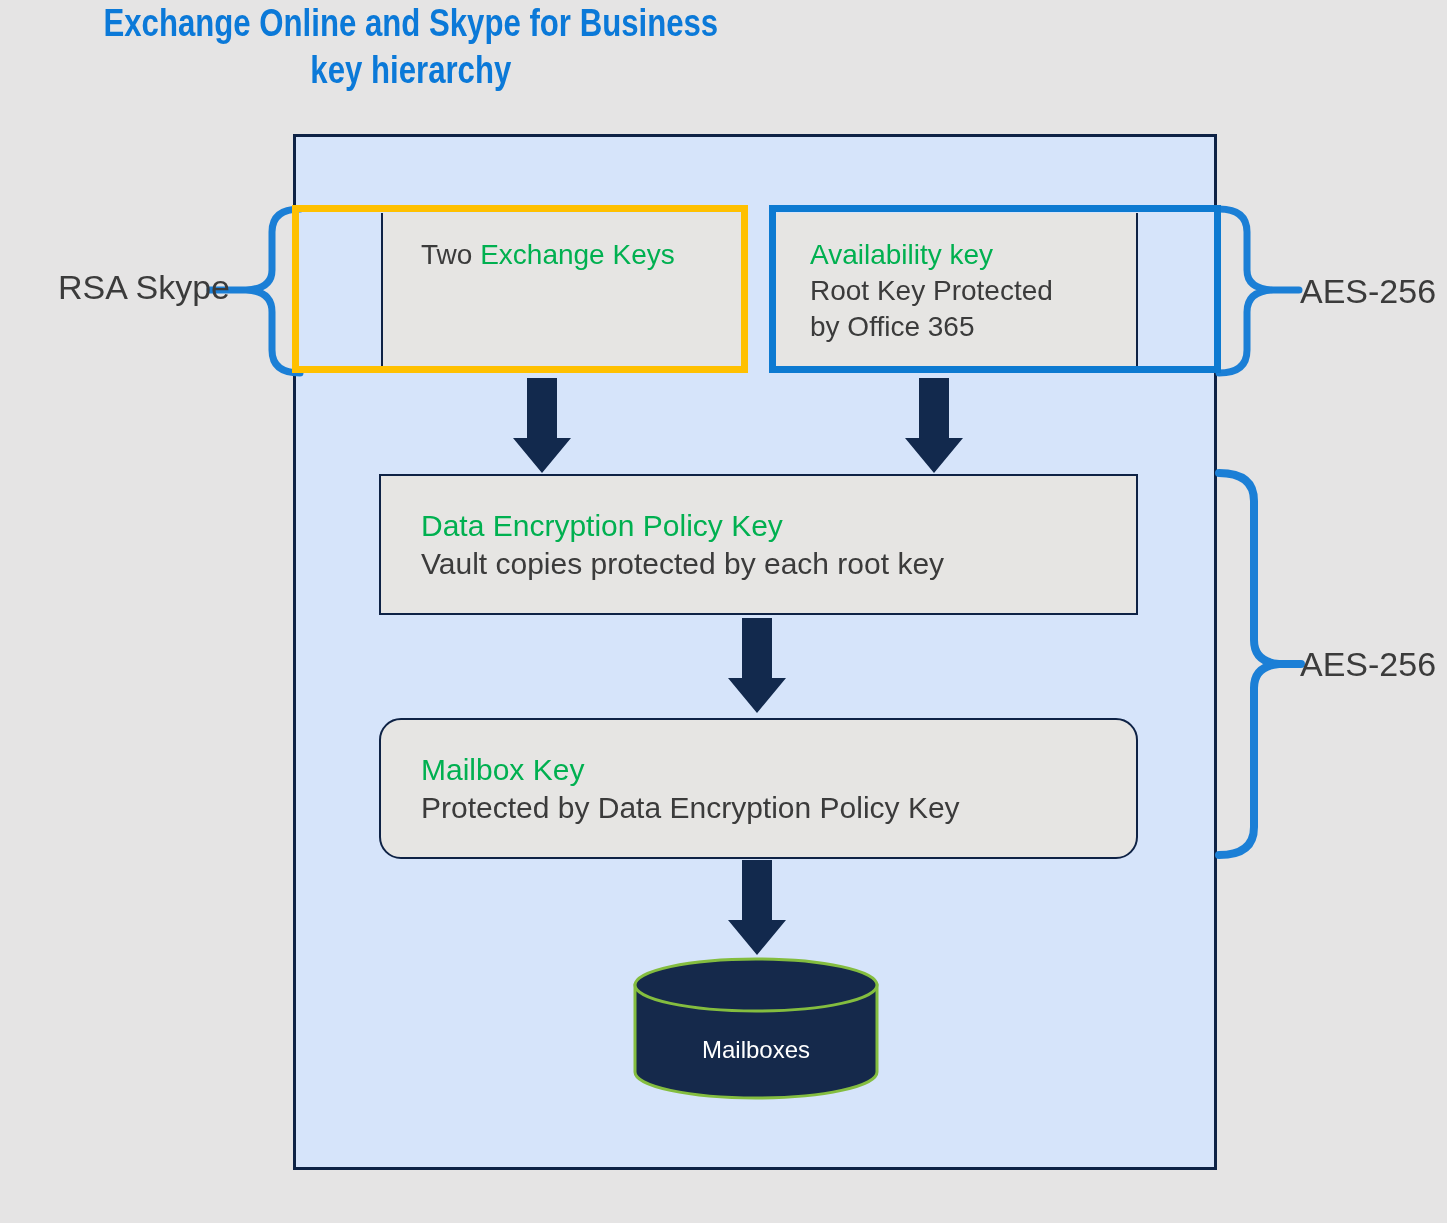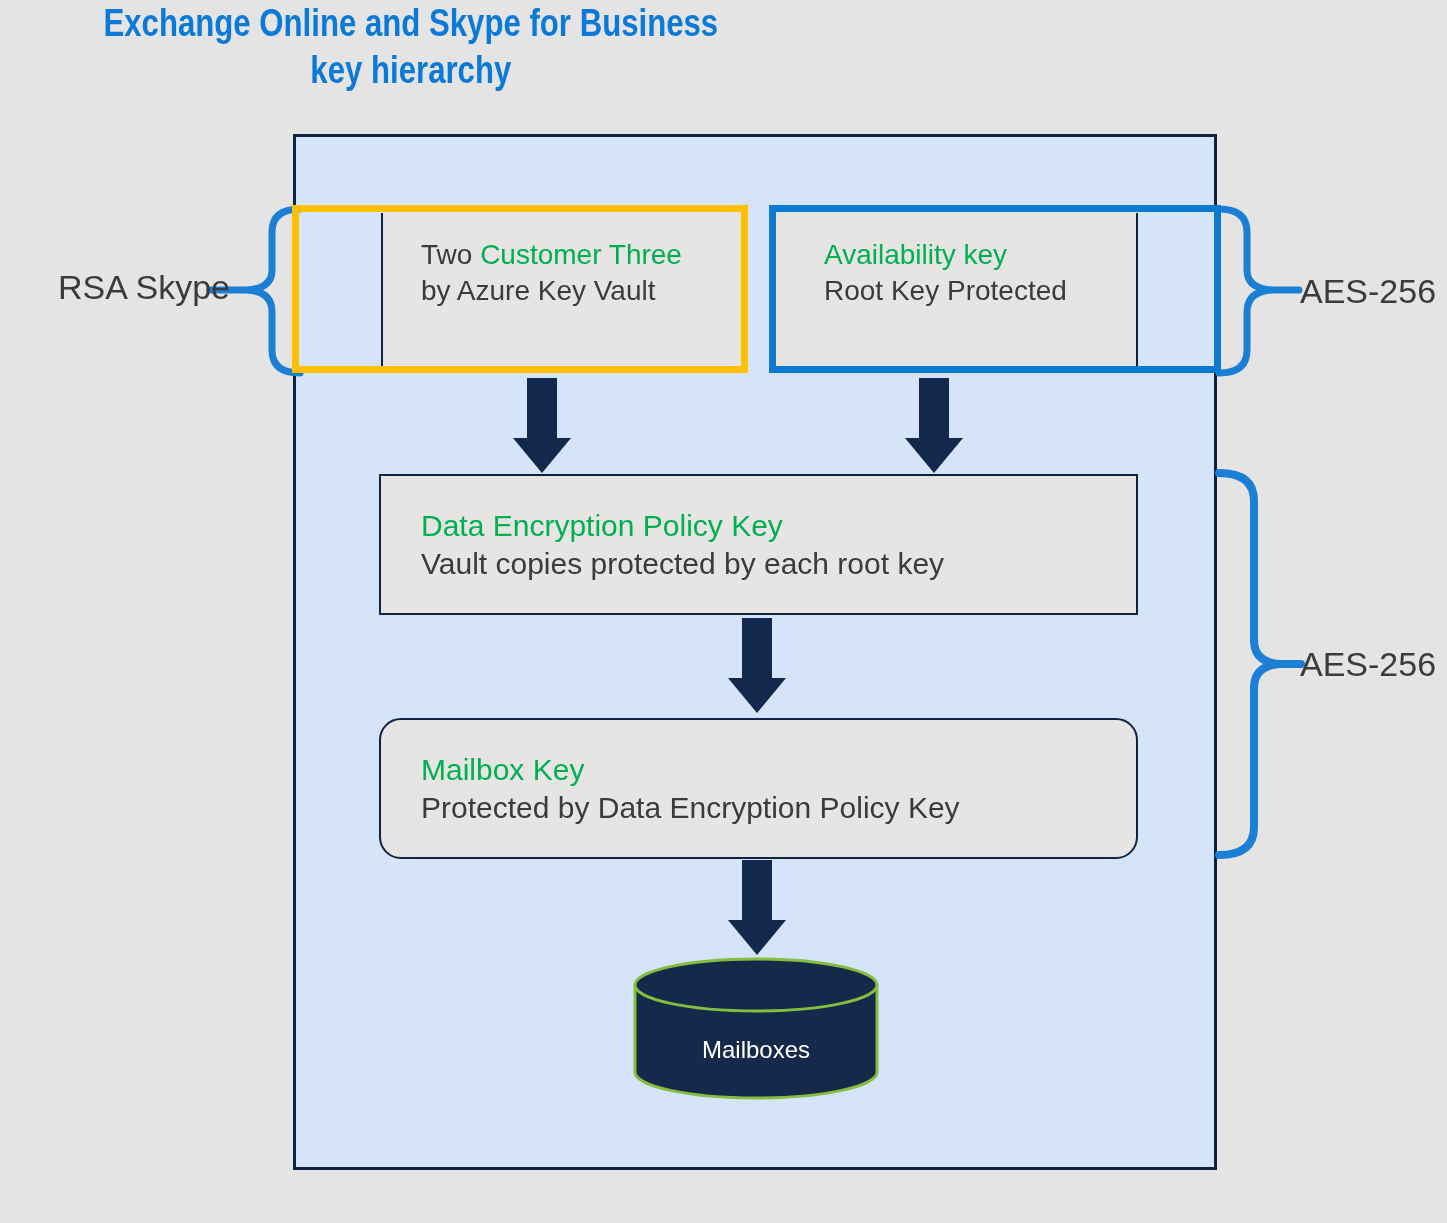--- a/index.html
+++ b/index.html
@@ -30,21 +30,21 @@
     background:var(--container_fill); border:3px solid var(--container_border);
     z-index:1;
   }
   .gray-box {
     background:var(--box_fill); z-index:3;
     font-weight:300; line-height:36px; font-size:28px;
   }
   .gb-customer { left:345px; top:213px; width:362px; height:156px;
     border-left:2px solid var(--box_border); padding:24px 0 0 38px; }
   .gb-availability { left:740px; top:213px; width:362px; height:156px;
-    border-right:2px solid var(--box_border); padding:24px 0 0 48px; }
+    border-right:2px solid var(--box_border); padding:24px 0 0 34px; }
   .gb-dep, .gb-mailboxkey {
     left:343px; width:759px; height:141px;
     border:2px solid var(--box_border);
     padding:31px 15px 0 40px; font-size:30px; line-height:38px;
   }
   .gb-dep { top:474px; }
   .gb-mailboxkey { top:718px;border-radius:22px; }
   .green { color:var(--green_text); }
   .hl { z-index:4; background:transparent; }
   .hl-orange { left:256px; top:205px; width:456px; height:168px;
@@ -83,27 +83,27 @@
     <path d="M 6 9 Q 34 9 34 32 L 34 70 Q 34 89 60 90 L 86 90 M 60 90 Q 34 91 34 112 L 34 150 Q 34 173 6 173" fill="none" style="stroke:var(--brace_blue)" stroke-width="7" stroke-linecap="round" stroke-linejoin="round"></path>
   </svg>
   <div class="abs side-label lbl-aes-top">AES-256</div>
 
   <svg class="abs brace" style="left:1177px; top:465px;" width="125" height="400" viewBox="0 0 125 400">
     <path d="M 6 8 Q 41 8 41 36 L 41 175 Q 41 197 66 199 L 88 199 M 66 199 Q 41 201 41 223 L 41 362 Q 41 390 6 390" fill="none" style="stroke:var(--brace_blue)" stroke-width="8" stroke-linecap="round" stroke-linejoin="round"></path>
   </svg>
   <div class="abs side-label lbl-aes-mid">AES-256</div>
 
   <div class="abs gray-box gb-customer">
-    <div><span>Two </span><span class="green">Customer Three</span></div>
-    <div>by Azure Key Vault</div>
+    <div><span>Two </span><span class="green">Exchange Keys</span></div>
   </div>
 
   <div class="abs gray-box gb-availability">
     <div class="green">Availability key</div>
     <div>Root Key Protected</div>
+    <div>by Office 365</div>
   </div>
 
   <div class="abs hl hl-orange"></div>
   <div class="abs hl hl-blue"></div>
 
   <div class="abs gray-box gb-dep">
     <div class="green">Data Encryption Policy Key</div>
     <div>Vault copies protected by each root key</div>
   </div>
 

